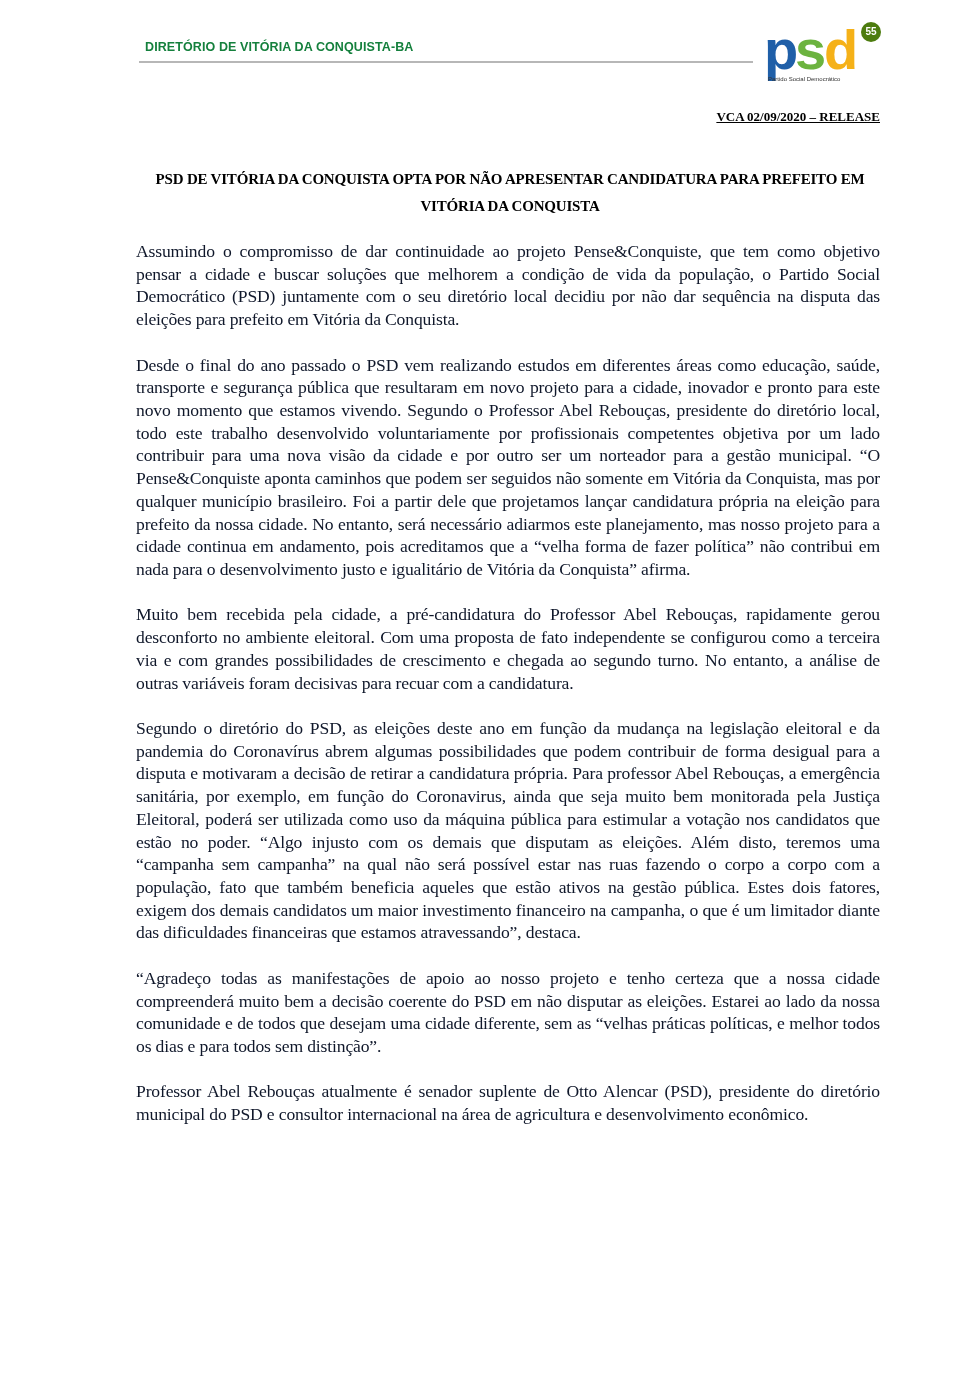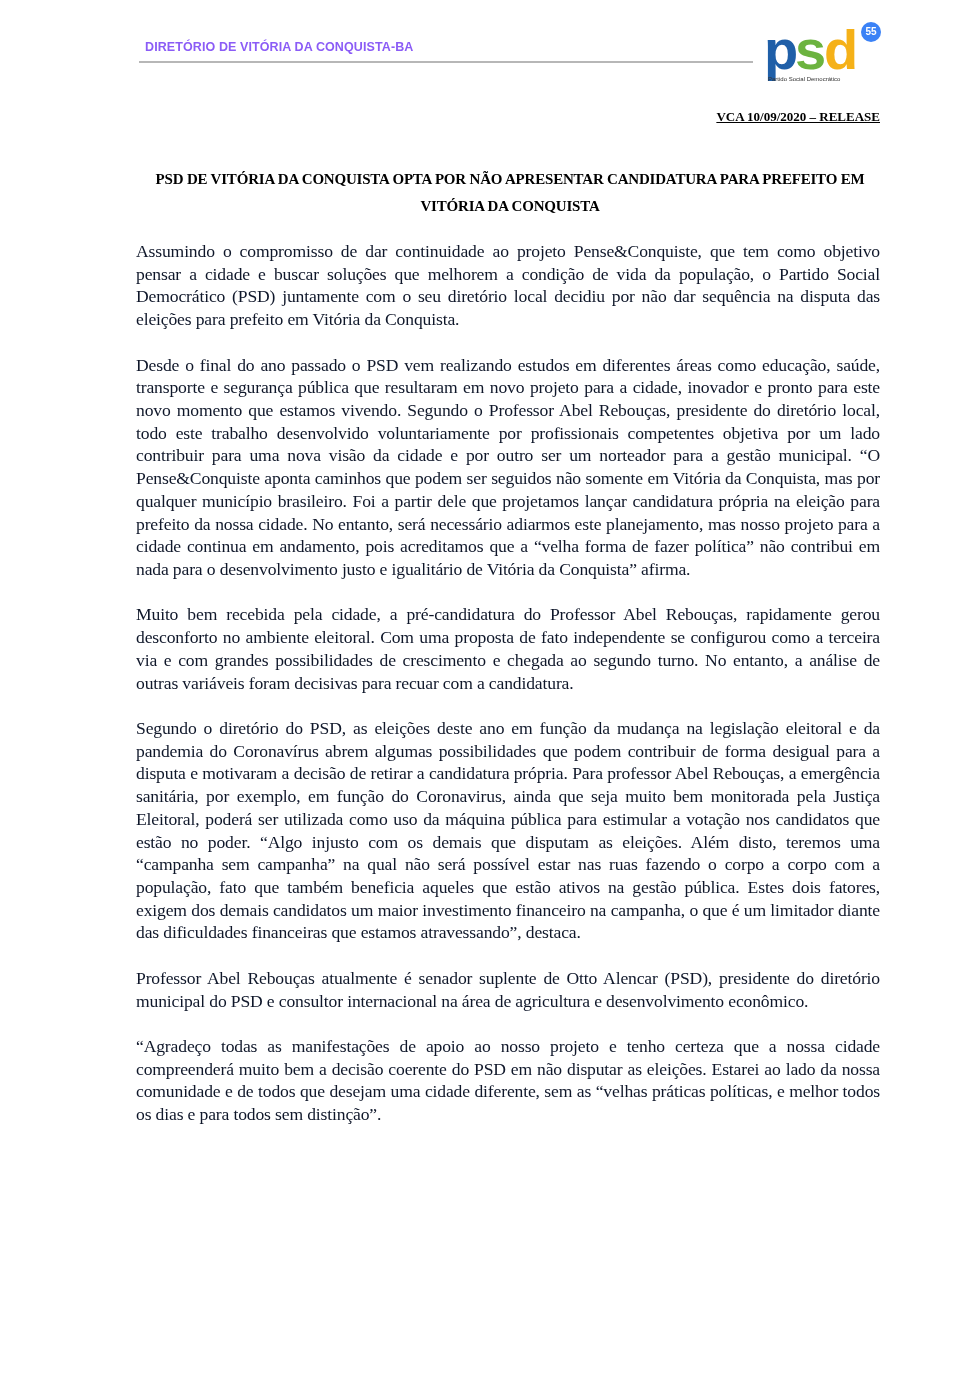--- a/index.html
+++ b/index.html
@@ -2,33 +2,33 @@
 <html><head>
   <meta charset="utf-8">
   <style>
     html, body { margin: 0; padding: 0; background: #ffffff; }
     body { width: 978px; height: 1385px; position: relative; overflow: hidden; }
     .page { position: absolute; left: 0; top: 0; width: 978px; height: 1385px; background: #fff; }
 
     .header-title {
       position: absolute; left: 145px; top: 40px;
       font-family: "Liberation Sans", sans-serif; font-weight: bold;
-      font-size: 12.5px; color: #8b5cf6; letter-spacing: 0.1px;
+      font-size: 12.5px; color: #15803d; letter-spacing: 0.1px;
     }
     .header-rule {
       position: absolute; left: 139px; top: 61px; width: 614px; height: 2px;
       background: #b7b7b7;
     }
     .logo { position: absolute; left: 762px; top: 18px; width: 120px; height: 72px; }
     .logo-p { position: absolute; left: 2px; top: 4px; font-family: "Liberation Sans", sans-serif; font-weight: bold; font-size: 56px; color: #1f5fa8; letter-spacing: -3px; line-height: 56px; }
     .logo-s { position: absolute; left: 33px; top: 4px; font-family: "Liberation Sans", sans-serif; font-weight: bold; font-size: 56px; color: #6cb33f; line-height: 56px; }
     .logo-d { position: absolute; left: 62px; top: 4px; font-family: "Liberation Sans", sans-serif; font-weight: bold; font-size: 56px; color: #f5b118; line-height: 56px; }
     .logo-badge {
       position: absolute; left: 99px; top: 4px; width: 20px; height: 20px; border-radius: 50%;
-      background: #3b82f6; color: #fff; font-family: "Liberation Sans", sans-serif; font-weight: bold;
+      background: #4d7c0f; color: #fff; font-family: "Liberation Sans", sans-serif; font-weight: bold;
       font-size: 10px; line-height: 20px; text-align: center;
     }
     .logo-sub {
       position: absolute; left: 6px; top: 58px; font-family: "Liberation Sans", sans-serif;
       font-size: 6px; color: #333; white-space: nowrap;
     }
 
     .release-ref {
       position: absolute; right: 98px; top: 109px;
       font-family: "Liberation Serif", serif; font-weight: bold; font-size: 13px;
@@ -56,26 +56,26 @@
   <div class="header-rule"></div>
 
   <div class="logo">
     <span class="logo-p">p</span>
     <span class="logo-s">s</span>
     <span class="logo-d">d</span>
     <span class="logo-badge">55</span>
     <span class="logo-sub">Partido Social Democrático</span>
   </div>
 
-  <div class="release-ref">VCA 10/09/2020 – RELEASE</div>
+  <div class="release-ref">VCA 02/09/2020 – RELEASE</div>
 
   <div class="doc-title">PSD DE VITÓRIA DA CONQUISTA OPTA POR NÃO APRESENTAR CANDIDATURA PARA PREFEITO EM VITÓRIA DA CONQUISTA</div>
 
   <div class="body">
     <p class="para">Assumindo o compromisso de dar continuidade ao projeto Pense&amp;Conquiste, que tem como objetivo pensar a cidade e buscar soluções que melhorem a condição de vida da população, o Partido Social Democrático (PSD) juntamente com o seu diretório local decidiu por não dar sequência na disputa das eleições para prefeito em Vitória da Conquista.</p>
     <p class="para">Desde o final do ano passado o PSD vem realizando estudos em diferentes áreas como educação, saúde, transporte e segurança pública que resultaram em novo projeto para a cidade, inovador e pronto para este novo momento que estamos vivendo. Segundo o Professor Abel Rebouças, presidente do diretório local, todo este trabalho desenvolvido voluntariamente por profissionais competentes objetiva por um lado contribuir para uma nova visão da cidade e por outro ser um norteador para a gestão municipal. “O Pense&amp;Conquiste aponta caminhos que podem ser seguidos não somente em Vitória da Conquista, mas por qualquer município brasileiro. Foi a partir dele que projetamos lançar candidatura própria na eleição para prefeito da nossa cidade. No entanto, será necessário adiarmos este planejamento, mas nosso projeto para a cidade continua em andamento, pois acreditamos que a “velha forma de fazer política” não contribui em nada para o desenvolvimento justo e igualitário de Vitória da Conquista” afirma.</p>
     <p class="para">Muito bem recebida pela cidade, a pré-candidatura do Professor Abel Rebouças, rapidamente gerou desconforto no ambiente eleitoral. Com uma proposta de fato independente se configurou como a terceira via e com grandes possibilidades de crescimento e chegada ao segundo turno. No entanto, a análise de outras variáveis foram decisivas para recuar com a candidatura.</p>
     <p class="para">Segundo o diretório do PSD, as eleições deste ano em função da mudança na legislação eleitoral e da pandemia do Coronavírus abrem algumas possibilidades que podem contribuir de forma desigual para a disputa e motivaram a decisão de retirar a candidatura própria. Para professor Abel Rebouças, a emergência sanitária, por exemplo, em função do Coronavirus, ainda que seja muito bem monitorada pela Justiça Eleitoral, poderá ser utilizada como uso da máquina pública para estimular a votação nos candidatos que estão no poder. “Algo injusto com os demais que disputam as eleições. Além disto, teremos uma “campanha sem campanha” na qual não será possível estar nas ruas fazendo o corpo a corpo com a população, fato que também beneficia aqueles que estão ativos na gestão pública. Estes dois fatores, exigem dos demais candidatos um maior investimento financeiro na campanha, o que é um limitador diante das dificuldades financeiras que estamos atravessando”, destaca.</p>
+    <p class="para">“Agradeço todas as manifestações de apoio ao nosso projeto e tenho certeza que a nossa cidade compreenderá muito bem a decisão coerente do PSD em não disputar as eleições. Estarei ao lado da nossa comunidade e de todos que desejam uma cidade diferente, sem as “velhas práticas políticas, e melhor todos os dias e para todos sem distinção”.</p>
     <p class="para">Professor Abel Rebouças atualmente é senador suplente de Otto Alencar (PSD), presidente do diretório municipal do PSD e consultor internacional na área de agricultura e desenvolvimento econômico.</p>
-    <p class="para">“Agradeço todas as manifestações de apoio ao nosso projeto e tenho certeza que a nossa cidade compreenderá muito bem a decisão coerente do PSD em não disputar as eleições. Estarei ao lado da nossa comunidade e de todos que desejam uma cidade diferente, sem as “velhas práticas políticas, e melhor todos os dias e para todos sem distinção”.</p>
   </div>
 
 </div>
 
 </body></html>

